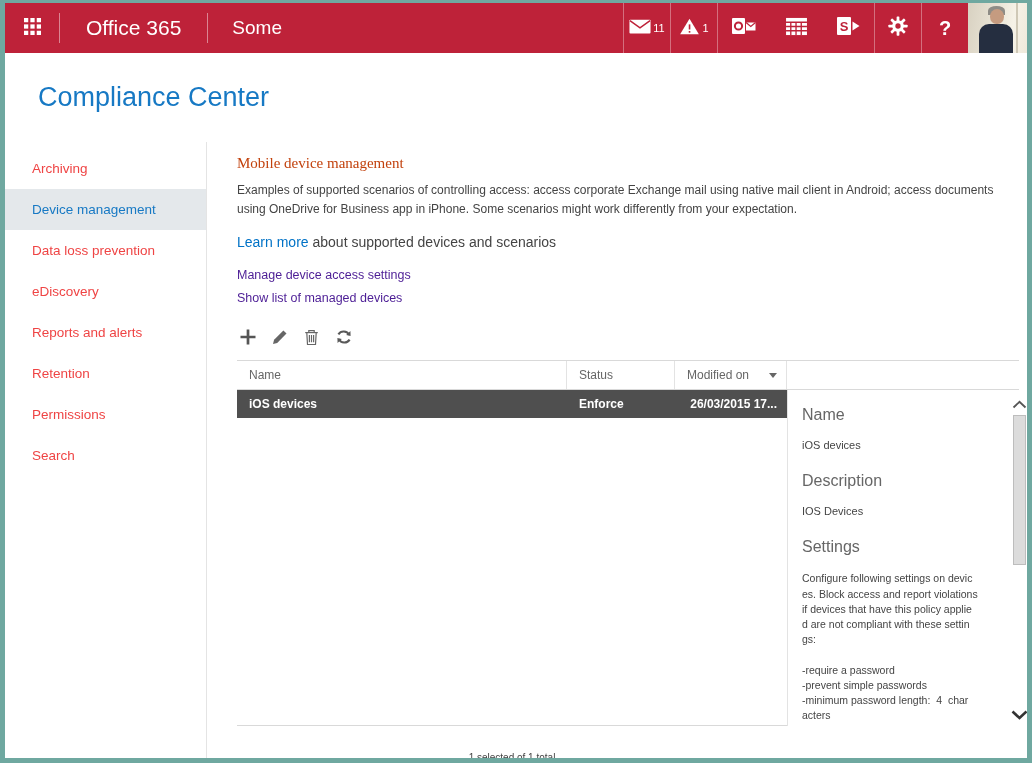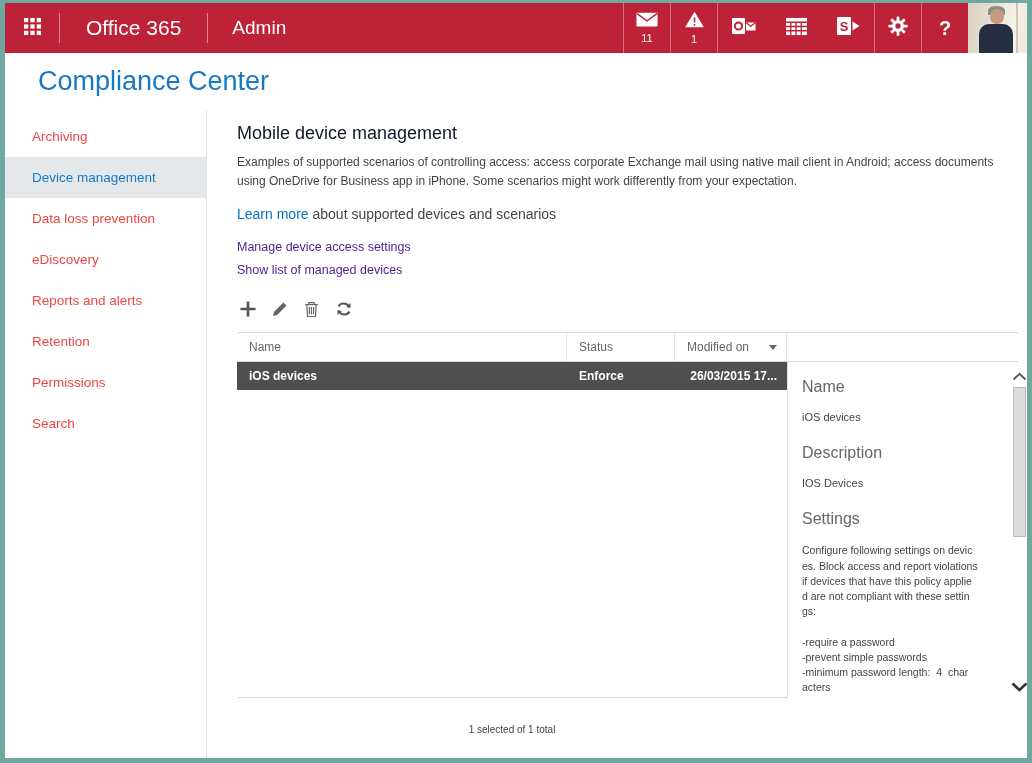--- a/index.html
+++ b/index.html
@@ -1,30 +1,30 @@
 <!DOCTYPE html>
 <html><head>
 <meta charset="utf-8">
 <style>
   * { margin:0; padding:0; box-sizing:border-box; }
   html,body { background:#fff; }
   body { font-family:"Liberation Sans", sans-serif; }
 
   .screen { width:1032px; height:763px; border:5px solid #6FA8A0; border-top-width:3px;
-            background:#fff; overflow:hidden; display:flex; flex-direction:column; }
+            background:#fff; overflow:hidden; display:flex; flex-direction:column;gap:16px; }
 
   
   .topbar { flex:0 0 50px; background:#BE2239; display:flex; align-items:stretch; color:#fff; }
   .waffle { width:54px; display:flex; align-items:center; justify-content:center; cursor:pointer; }
   .tb-divider { width:1px; background:rgba(255,255,255,.45); margin:10px 0; }
   .brand { font-size:21px; display:flex; align-items:center; padding:0 26px; }
   .section { font-size:19px; display:flex; align-items:center; padding:0 24px; }
   .tb-spacer { flex:1; }
   .tb-cell { width:47px; border-left:1px solid rgba(255,255,255,.35); display:flex;
-             flex-direction:column; align-items:center; justify-content:center; gap:2px; cursor:pointer; }
+             flex-direction:row; align-items:center; justify-content:center; gap:2px; cursor:pointer; }
   .tb-cell .cnt { font-size:11px; line-height:11px; }
   .tb-group { display:flex; border-left:1px solid rgba(255,255,255,.35); }
   .tb-app { width:52px; display:flex; align-items:center; justify-content:center; cursor:pointer; }
   .help-cell { font-size:20px; font-weight:bold; }
   .avatar { width:59px; flex:0 0 59px; position:relative; cursor:pointer; overflow:hidden;
             background:linear-gradient(100deg,#D8D1C1 0%,#E9E4D6 45%,#F6F2E7 72%,#EFE9DB 100%); }
   .av-pane { position:absolute; right:9px; top:0; bottom:0; width:2px; background:#CFC8B6; }
   .av-hair { position:absolute; left:20px; top:3px; width:17px; height:9px; border-radius:50% 50% 0 0; background:#8E8C86; }
   .av-head { position:absolute; left:22px; top:6px; width:14px; height:15px; border-radius:50% 50% 46% 46%; background:#C59B80; }
   .av-body { position:absolute; left:11px; top:21px; width:34px; height:30px; border-radius:10px 10px 0 0; background:#252E40; }
@@ -34,21 +34,21 @@
   .subheader h1 { font-size:27px; color:#1779C4; font-weight:normal; }
 
   
   .page-body { flex:1; display:flex; min-height:0; }
   .sidebar { flex:0 0 202px; border-right:1px solid #E4E4E4; padding-top:6px; }
   .nav-item { height:41px; display:flex; align-items:center; padding-left:27px;
               font-size:13.5px; color:#ef4444; cursor:pointer; }
   .nav-item.selected { background:#E4E8EB; color:#1779C4; }
 
   .main { flex:1; min-width:0; padding:13px 8px 0 30px; display:flex; flex-direction:column; }
-  .main h2 { font-size:18px; color:#0f172a; font-weight:normal; }
+  .main h2 { font-size:15px; color:#c2410c; font-weight:normal;font-family:Liberation Serif, serif; }
   .subtitle { margin-top:25px; font-size:15px; color:#666; }
   .subtitle a { color:#0072C6; margin-left:7px; text-decoration:none; cursor:pointer; }
   .desc { margin-top:9px; font-size:12px; color:#444; line-height:1.6; max-width:782px; }
   .learnline { margin-top:15px; font-size:14px; color:#444; }
   .learnline a { color:#0072C6; text-decoration:none; cursor:pointer; }
   .action-link { display:block; font-size:12.5px; color:#4c1d95; text-decoration:none; cursor:pointer; }
   .al-1 { margin-top:18px; }
   .al-2 { margin-top:9px; }
 
   .toolbar { margin-top:23px; display:flex; align-items:center; gap:11px; }
@@ -109,21 +109,21 @@
           <rect x="0" y="12" width="4" height="4"></rect>
               <rect x="6" y="12" width="4" height="4"></rect>
               <rect x="12" y="12" width="4" height="4"></rect>
         </g>
           </svg>
       </span>
     </div>
     <div class="tb-divider"></div>
     <div class="brand">Office 365</div>
     <div class="tb-divider"></div>
-    <div class="section">Admin</div>
+    <div class="section">Some</div>
     <div class="tb-spacer"></div>
 
     <div class="tb-cell">
       <span>
         <svg width="22" height="15" viewBox="0 0 24 16">
           <rect x="0.5" y="0.5" width="23" height="15" rx="1" fill="#fff"></rect>
           <path d="M1 1.5 L12 9.5 L23 1.5" fill="none" stroke="#BE2239" stroke-width="1.6"></path>
         </svg>
       </span>
       <span class="cnt">11</span>

